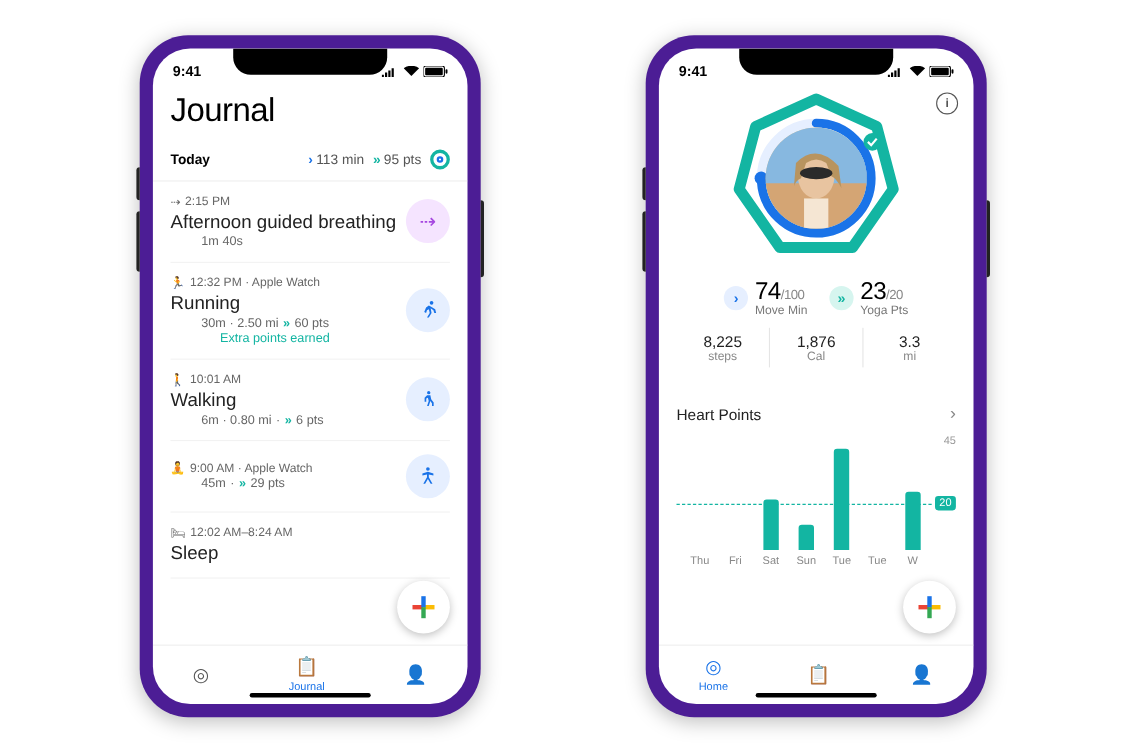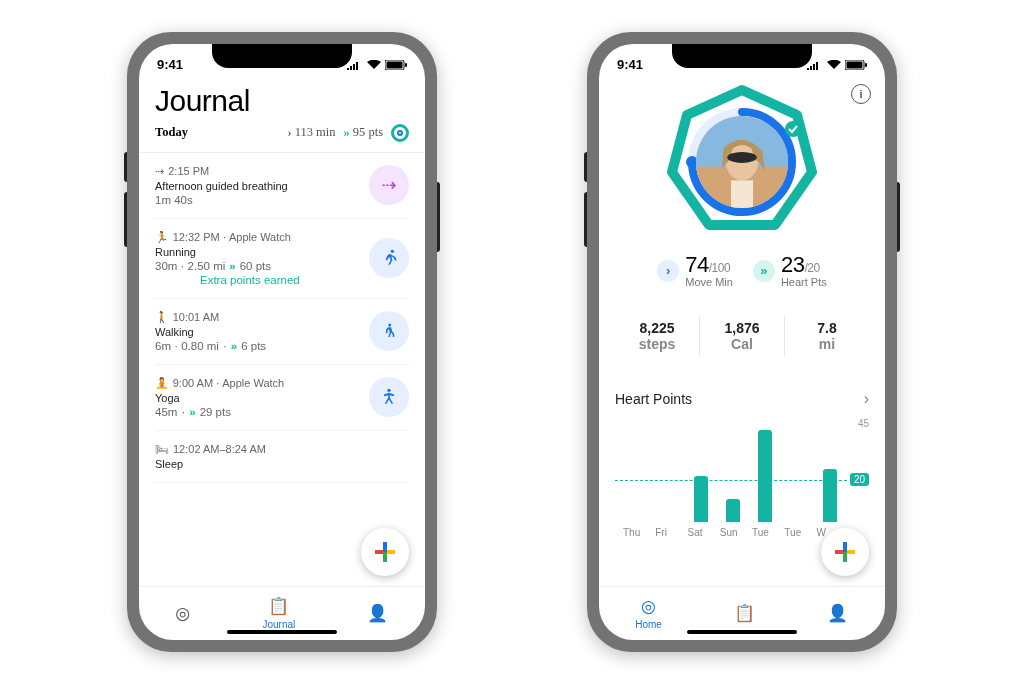--- a/index.html
+++ b/index.html
@@ -7,21 +7,21 @@
     width: 1024px; height: 683px;
     font-family: -apple-system, BlinkMacSystemFont, "Helvetica Neue", Arial, sans-serif;
     background: #ffffff;
     display: flex; justify-content: center; align-items: center;
     gap: 150px;
   }
 
   
   .phone {
     width: 310px; height: 620px;
-    background: #737373;
+    background: #4c1d95;
     border-radius: 44px;
     padding: 12px;
     position: relative;
     box-shadow: 0 4px 18px rgba(0,0,0,0.25);
   }
   .phone::before { 
     content:""; position:absolute; left:-3px; top:120px; width:3px; height:30px;
     background:#222; border-radius:3px 0 0 3px;
   }
   .phone::after { content:""; position:absolute; left:-3px; top:160px; width:3px; height:55px;
@@ -44,40 +44,40 @@
     height: 34px; padding: 8px 18px 0;
     display:flex; justify-content:space-between; align-items:center;
     font-size: 13px; font-weight:600;
   }
   .status-icons { display:flex; gap:4px; align-items:center; }
 
   .content { flex:1; overflow:hidden; padding: 0 16px; position:relative; }
 
   
   .title { font-size: 30px; font-weight: 400; margin-top: 6px; letter-spacing: -0.5px; }
-  .today-row { display:flex; align-items:center; margin-top:6px; font-size:12.5px;font-family:Liberation Serif, serif; }
+  .today-row { display:flex; align-items:center; margin-top:18px; font-size:12.5px; }
   .today-row .lbl { font-weight:600; flex:1; }
   .today-row .chip { display:inline-flex; align-items:center; gap:3px; margin-left:8px; color:#555; }
   .today-row .min-arrow { color:#1a73e8; font-weight:700; }
   .today-row .pts-arrow { color:#13b5a2; font-weight:700; }
   .target-ring {
     display:inline-block; width:18px; height:18px; border-radius:50%;
     border:3px solid #13b5a2; margin-left:8px; position:relative;
   }
   .target-ring::after{content:""; position:absolute; inset:3px; border:2px solid #1a73e8; border-radius:50%;}
 
   .divider { height:1px; background:#eee; margin:10px -16px 0; }
 
   .entry { display:flex; align-items:center; padding:12px 0; border-bottom:1px solid #f2f2f2; }
   .entry:last-child { border-bottom:none; }
   .entry-body { flex:1; min-width:0; }
   .entry-meta { font-size:11px; color:#666; display:flex; align-items:center; gap:4px; }
   .entry-meta .ico { font-size:11px; }
-  .entry-name { font-size:11px; font-weight:400; color:#222; margin-top:2px; }
-  .entry-detail { font-size:11.5px; color:#666; margin-top:2px; display:flex; align-items:flex-end; gap:4px; }
+  .entry-name { font-size:17px; font-weight:400; color:#222; margin-top:2px; }
+  .entry-detail { font-size:11.5px; color:#666; margin-top:2px; display:flex; align-items:flex-end; gap:4px;margin-left:28px; }
   .entry-detail .d-arrow { color:#13b5a2; font-weight:700; }
   .entry-extra { font-size:11.5px; color:#13b5a2; margin-top:2px;padding-left:45px; }
   .entry-icon {
     width:40px; height:40px; border-radius:50%;
     display:flex; align-items:center; justify-content:center;
     font-size:18px;
   }
   .ic-breath { background:#f5e4ff; color:#a648e0; }
   .ic-run   { background:#e6efff; color:#1a73e8; }
   .ic-walk  { background:#e6efff; color:#1a73e8; }
@@ -129,25 +129,25 @@
   .metric-num .sub { font-size:12px; color:#888; }
   .metric-lbl { font-size:11px; color:#777; }
   .metric-ico {
     width:22px; height:22px; border-radius:50%;
     display:flex; align-items:center; justify-content:center;
     font-weight:700; font-size:13px;
   }
   .mi-blue  { background:#e6efff; color:#1a73e8; }
   .mi-green { background:#d6f5ef; color:#13b5a2; }
 
-  .small-stats { display:flex; margin-top:28px; border-top:0;font-weight:bold; }
+  .small-stats { display:flex; margin-top:10px; border-top:0; }
   .sstat { flex:1; display:flex; flex-direction:column; align-items:center; padding:4px 0; }
   .sstat + .sstat { border-left:1px solid #e5e5e5; }
   .sstat-val { font-size:14px; color:#222; }
-  .sstat-lbl { font-size:14px; color:#888; }
+  .sstat-lbl { font-size:11px; color:#888; }
 
   .hp-header { display:flex; align-items:center; margin-top:34px; }
   .hp-header .txt { flex:1; }
   .hp-title { font-size:14px; color:#222; }
   .hp-sub { font-size:11.5px; color:#888; }
   .hp-arrow { color:#888; font-size:16px; }
 
   .chart { position:relative; height:120px; margin-top:10px; }
   .chart .ymax { position:absolute; right:0; top:0; font-size:10px; color:#999; }
   .chart .goal-line {
@@ -156,21 +156,21 @@
   }
   .chart .goal-lbl {
     position:absolute; right:0; top:55px; font-size:10px; color:#fff;
     background:#13b5a2; padding:1px 4px; border-radius:3px;
   }
   .bars { position:absolute; left:8px; right:26px; bottom:16px; top:10px;
     display:flex; align-items:flex-end; justify-content:space-between; }
   .bar-col { display:flex; flex-direction:column; align-items:center; width:12%; }
   .bar { width:14px; background:#13b5a2; border-radius:3px 3px 0 0; }
   .xaxis { position:absolute; left:8px; right:26px; bottom:0; display:flex; justify-content:space-between; }
-  .xaxis span { font-size:10px; color:#888; width:12%; }
+  .xaxis span { font-size:10px; color:#888; width:12%; text-align:center; }
 
   .fab2 { position:absolute; right:16px; bottom:10px; }
 </style>
 </head>
 <body>
 
 <div class="phone">
   <div class="btn-r"></div>
   <div class="screen">
     <div class="notch"></div>
@@ -260,21 +260,20 @@
             </svg>
         </div>
       </div>
 
       <div class="entry">
         <div class="entry-body">
           <div class="entry-meta">
               <span class="ico">🧘</span>
               <span>9:00 AM · Apple Watch</span>
             </div>
-          <div class="entry-name">Yoga</div>
           <div class="entry-detail"><span>45m</span> · <span class="d-arrow">»</span> <span>29 pts</span></div>
         </div>
         <div class="entry-icon ic-yoga">
           <svg width="20" height="20" viewBox="0 0 24 24" fill="#1a73e8">
               <circle cx="12" cy="4" r="2"></circle>
               <path d="M12 7l-6 2v2l5-1v3l-4 7h2l3-5 3 5h2l-4-7v-3l5 1V9z"></path>
             </svg>
         </div>
       </div>
 
@@ -366,36 +365,36 @@
             <div class="metric-ico mi-blue">›</div>
             <div class="metric-vals">
               <div class="metric-num"><span>74</span><span class="sub">/100</span></div>
               <div class="metric-lbl">Move Min</div>
             </div>
           </div>
           <div class="metric">
             <div class="metric-ico mi-green">»</div>
             <div class="metric-vals">
               <div class="metric-num"><span>23</span><span class="sub">/20</span></div>
-              <div class="metric-lbl">Heart Pts</div>
+              <div class="metric-lbl">Yoga Pts</div>
             </div>
           </div>
         </div>
 
         <div class="small-stats" style="width:100%;">
           <div class="sstat">
             <span class="sstat-val">8,225</span>
             <span class="sstat-lbl">steps</span>
           </div>
           <div class="sstat">
             <span class="sstat-val">1,876</span>
             <span class="sstat-lbl">Cal</span>
           </div>
           <div class="sstat">
-            <span class="sstat-val">7.8</span>
+            <span class="sstat-val">3.3</span>
             <span class="sstat-lbl">mi</span>
           </div>
         </div>
       </div>
 
       <div class="hp-header">
         <div class="txt">
           <div class="hp-title">Heart Points</div>
         </div>
         <div class="hp-arrow">›</div>

